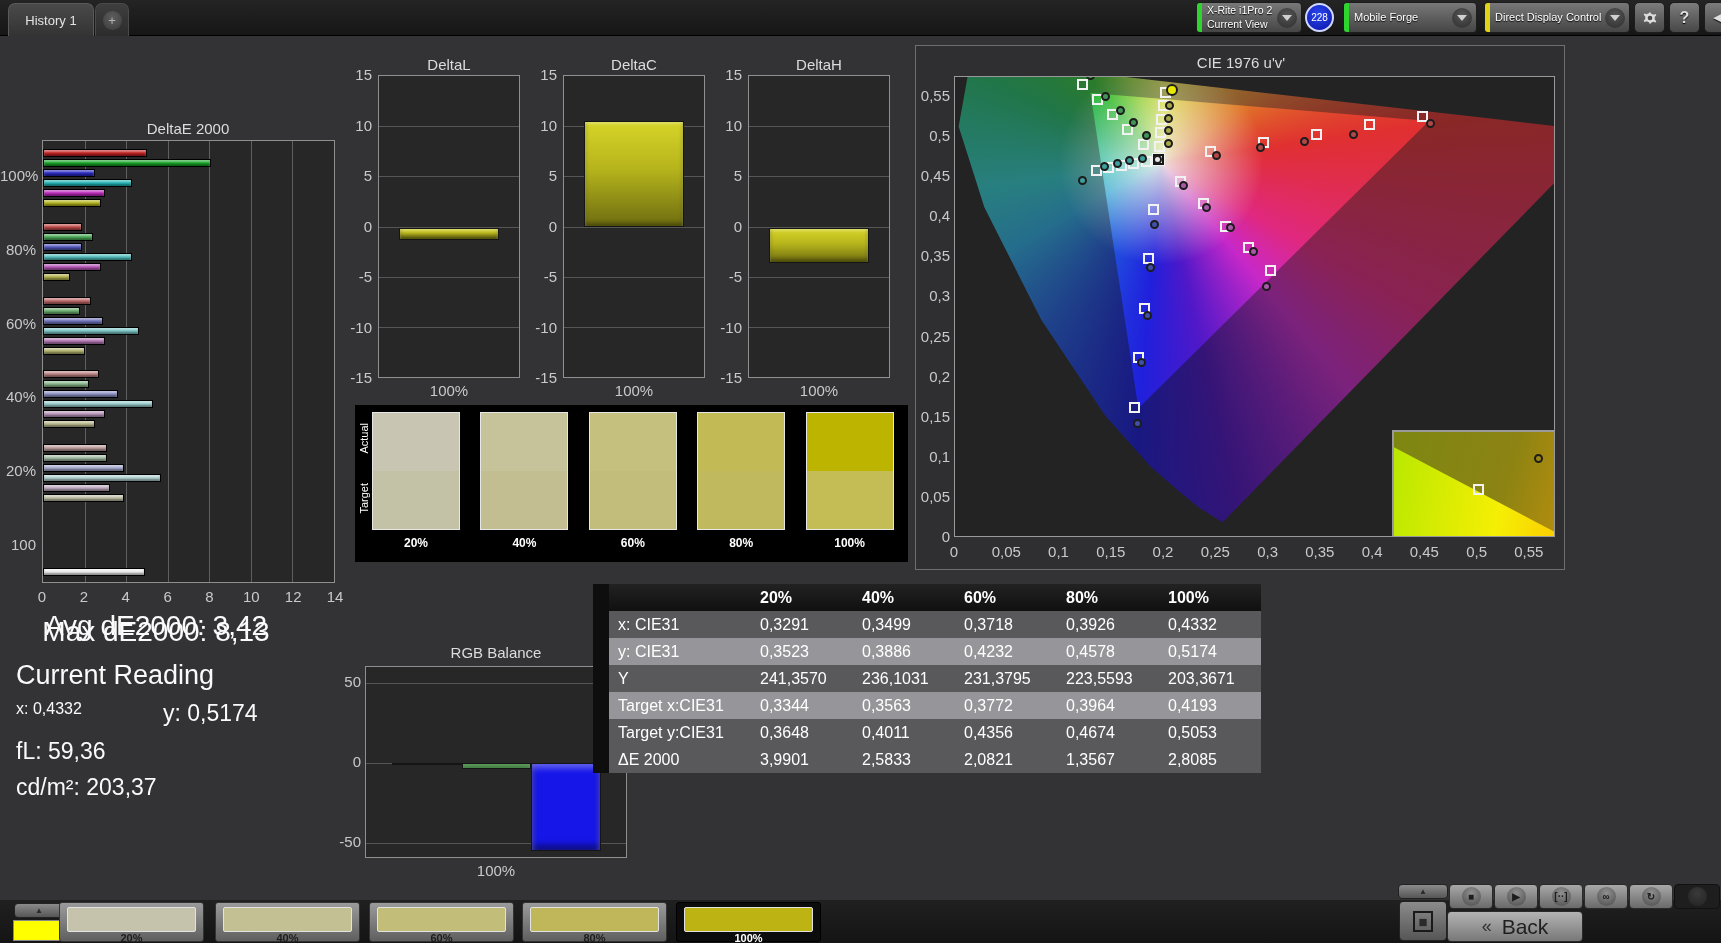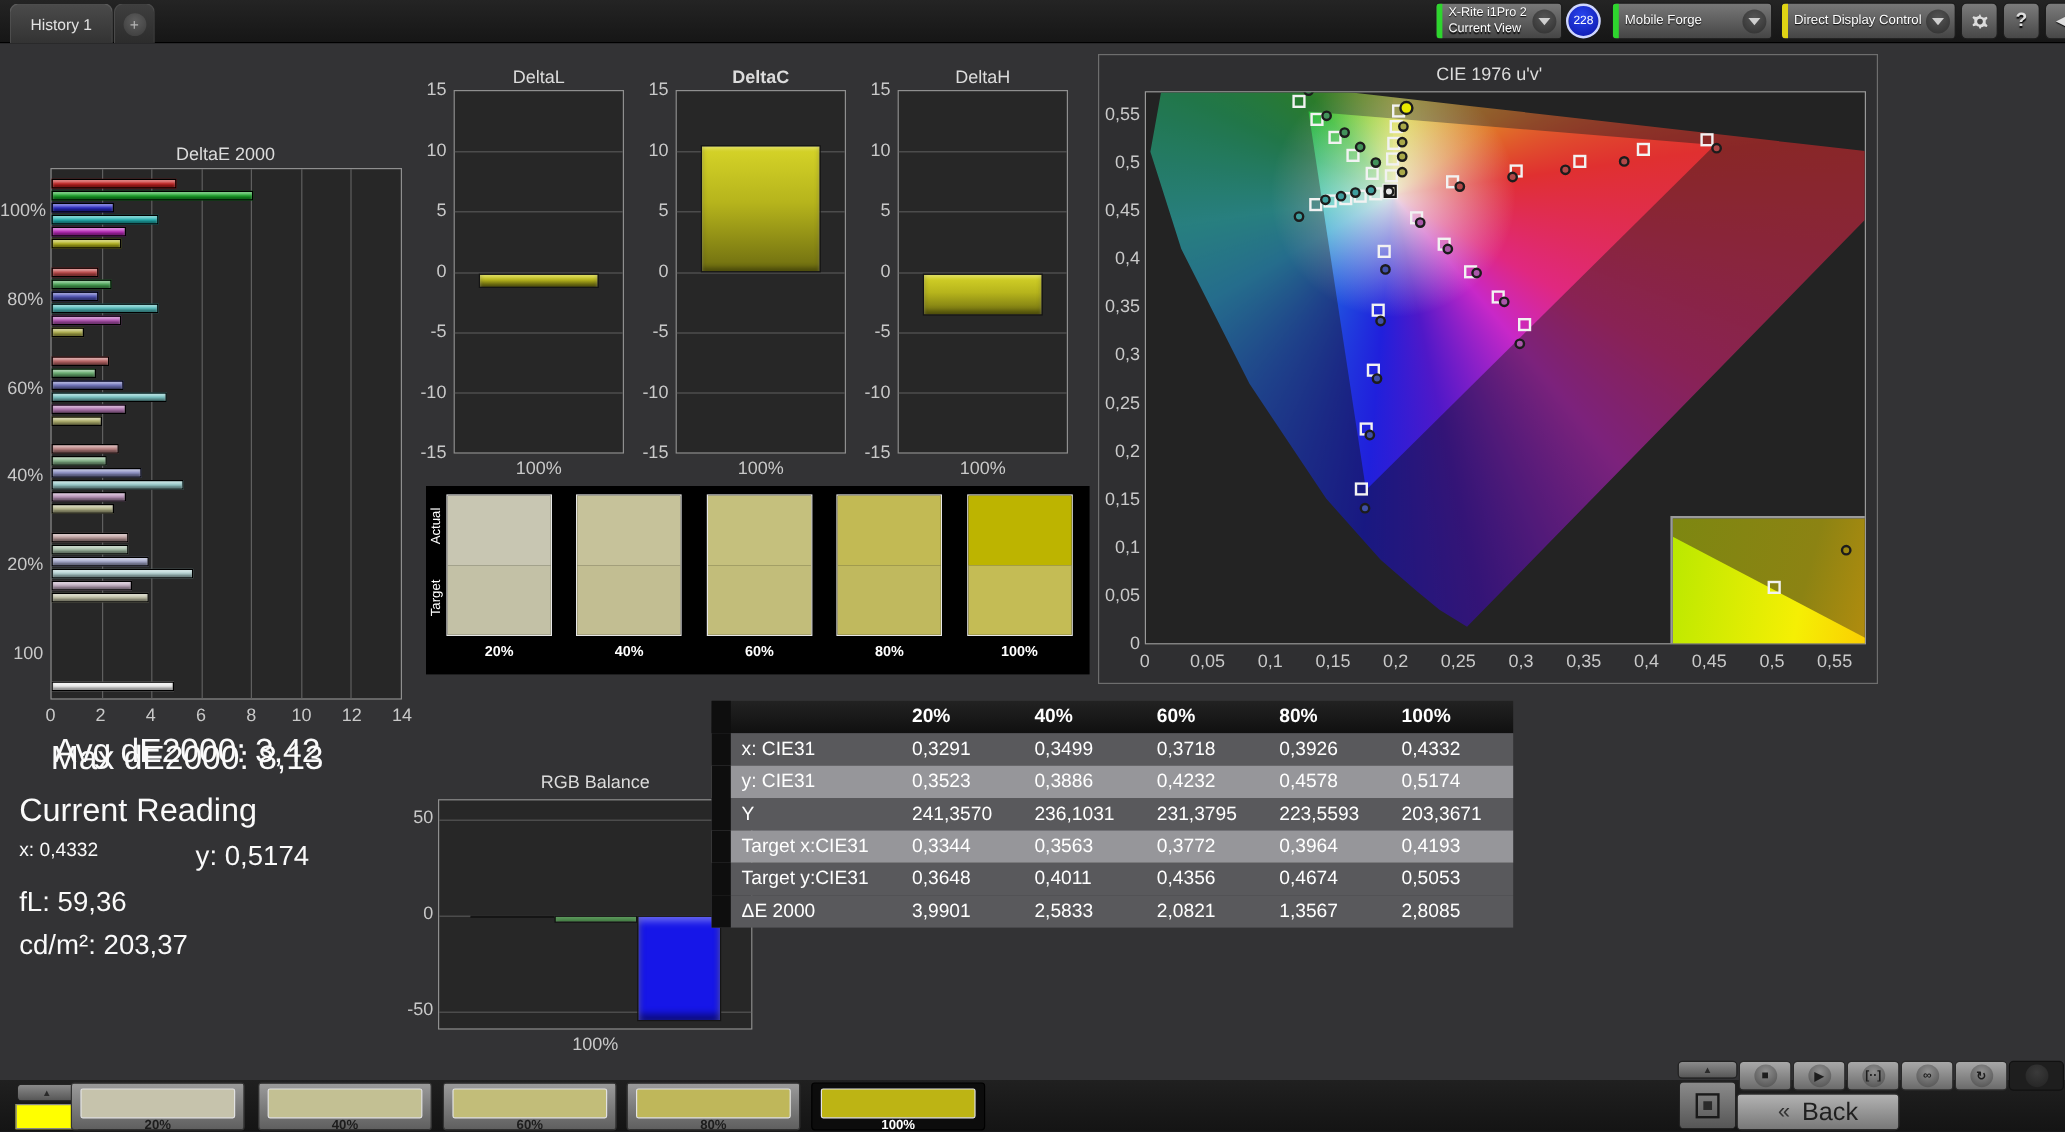--- a/index.html
+++ b/index.html
@@ -192,21 +192,21 @@
         <div class="vbar" style="left: 14%; width: 72%; top: 151.5px; height: 12.12px; background: linear-gradient(rgb(214, 212, 40), rgb(182, 180, 28) 45%, rgb(110, 109, 16));"></div>
       </div>
       <div class="ticktext" style="left: 344px; top: 66px; width: 28px; text-align: right; position: absolute;">15</div>
       <div class="ticktext" style="left: 344px; top: 116.5px; width: 28px; text-align: right; position: absolute;">10</div>
       <div class="ticktext" style="left: 344px; top: 167px; width: 28px; text-align: right; position: absolute;">5</div>
       <div class="ticktext" style="left: 344px; top: 217.5px; width: 28px; text-align: right; position: absolute;">0</div>
       <div class="ticktext" style="left: 344px; top: 268px; width: 28px; text-align: right; position: absolute;">-5</div>
       <div class="ticktext" style="left: 344px; top: 318.5px; width: 28px; text-align: right; position: absolute;">-10</div>
       <div class="ticktext" style="left: 344px; top: 369px; width: 28px; text-align: right; position: absolute;">-15</div>
       <div class="ticktext" style="left: 449px; top: 382px; transform: translateX(-50%); position: absolute;">100%</div>
-      <div class="chart-title" style="left: 634px; top: 56px; position: absolute; font-weight: bold;">DeltaC</div>
+      <div class="chart-title" style="left: 634px; top: 56px; position: absolute;">DeltaC</div>
       <div class="plot" style="left: 563px; top: 75px; width: 142px; height: 303px;">
         <div class="gridh" style="top: 16.6667%;"></div>
         <div class="gridh" style="top: 33.3333%;"></div>
         <div class="gridh" style="top: 50%;"></div>
         <div class="gridh" style="top: 66.6667%;"></div>
         <div class="gridh" style="top: 83.3333%;"></div>
         <div class="vbar" style="left: 14%; width: 72%; top: 45.45px; height: 106.05px; background: linear-gradient(rgb(214, 212, 40), rgb(182, 180, 28) 45%, rgb(110, 109, 16));"></div>
       </div>
       <div class="ticktext" style="left: 529px; top: 66px; width: 28px; text-align: right; position: absolute;">15</div>
       <div class="ticktext" style="left: 529px; top: 116.5px; width: 28px; text-align: right; position: absolute;">10</div>

